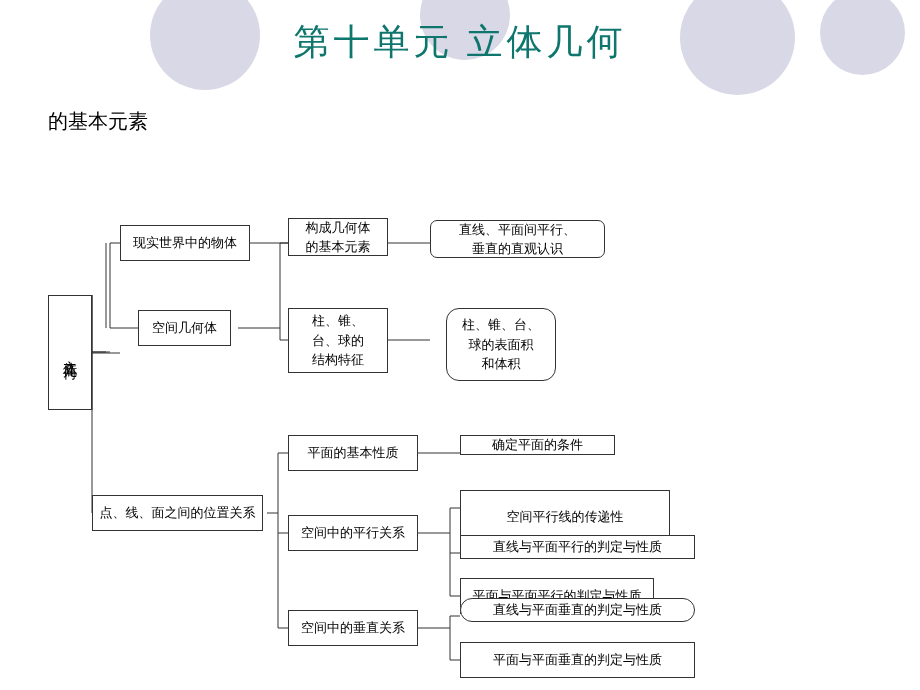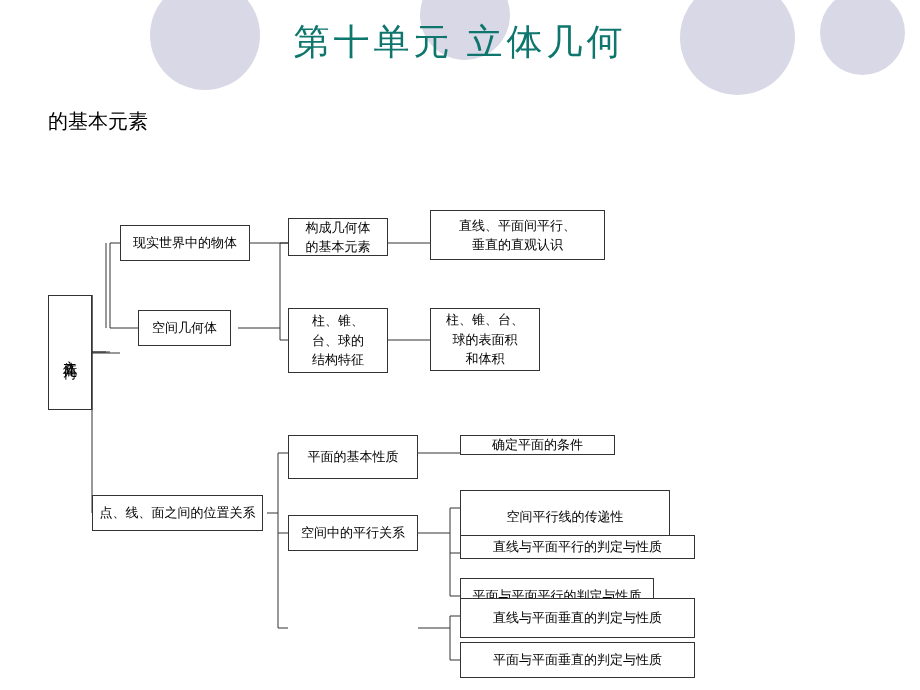--- a/index.html
+++ b/index.html
@@ -175,58 +175,61 @@
   </div>
 
   <div class="box" style="left:258px;top:78px;width:100px;height:38px;">
     构成几何体<br>的基本元素
   </div>
 
   <div class="box" style="left:258px;top:168px;width:100px;height:65px;">
     柱、锥、<br>台、球的<br>结构特征
   </div>
 
-  <div class="box" style="left:400px;top:70px;width:175px;height:50px;">
+  <div class="box" style="left:400px;top:80px;width:175px;height:38px;border-radius:7px;">
     直线、平面间平行、<br>垂直的直观认识
   </div>
 
-  <div class="box" style="left:400px;top:168px;width:110px;height:63px;">
+  <div class="box" style="left:416px;top:168px;width:110px;height:73px;border-radius:13px;">
     柱、锥、台、<br>球的表面积<br>和体积
   </div>
 
   <div class="box" style="left:62px;top:355px;width:171px;height:36px;">
     点、线、面之间的位置关系
   </div>
 
-  <div class="box" style="left:258px;top:295px;width:130px;height:44px;">
+  <div class="box" style="left:258px;top:295px;width:130px;height:36px;">
     平面的基本性质
   </div>
 
   <div class="box" style="left:430px;top:295px;width:155px;height:20px;">
     确定平面的条件
   </div>
 
   <div class="box" style="left:258px;top:375px;width:130px;height:36px;">
     空间中的平行关系
   </div>
 
+  <div class="box" style="left:258px;top:470px;width:130px;height:36px;">
+    空间中的垂直关系
+  </div>
 
   <div class="box" style="left:430px;top:350px;width:210px;height:53px;">
     空间平行线的传递性
   </div>
 
   <div class="box" style="left:430px;top:395px;width:235px;height:24px;">
     直线与平面平行的判定与性质
   </div>
 
   <div class="box" style="left:430px;top:438px;width:194px;height:36px;">
     平面与平面平行的判定与性质
   </div>
 
-  <div class="box" style="left:430px;top:458px;width:235px;height:40px;">
+  <div class="box" style="left:430px;top:458px;width:235px;height:24px;border-radius:16px;">
     直线与平面垂直的判定与性质
   </div>
 
   <div class="box" style="left:430px;top:502px;width:235px;height:36px;">
     平面与平面垂直的判定与性质
   </div>
 
 </div>
 
 </body></html>

